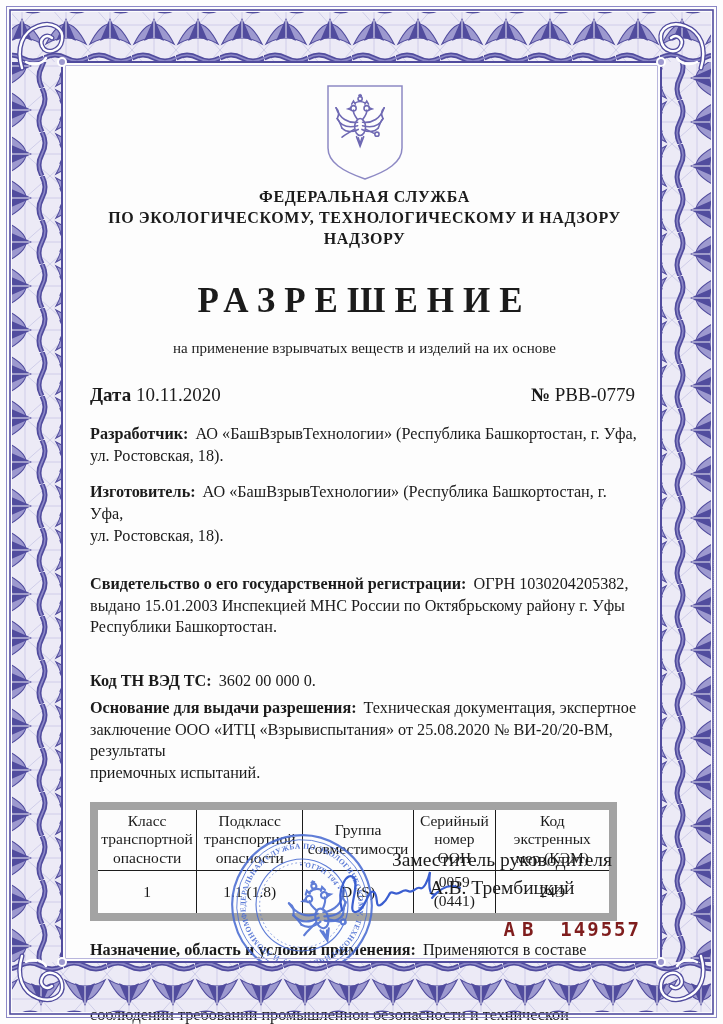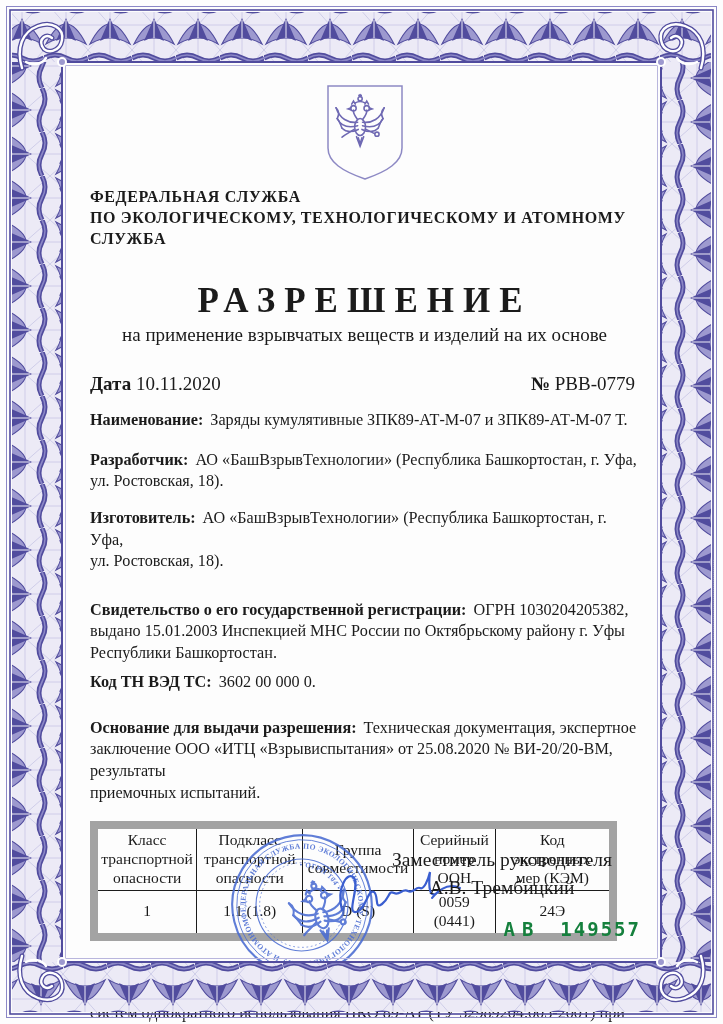--- a/index.html
+++ b/index.html
@@ -7,40 +7,40 @@
     width:723px;height:1024px;position:relative;background:#fdfdfd;
     font-family:"Liberation Serif","DejaVu Serif",serif;color:#1b1b1b;
     overflow:hidden;margin:0 auto;
   }
   .border-svg{position:absolute;left:0;top:0;z-index:3;pointer-events:none;}
   .content{
     position:absolute;left:62px;top:62px;width:600px;height:900px;
     box-sizing:border-box;padding:18px 23px 0 28px;z-index:1;
   }
   .emblem{display:block;margin:2px auto 0 auto;}
-  .agency{font-weight:bold;font-size:16px;letter-spacing:0.6px;line-height:1.3;margin-top:5px;}
+  .agency{text-align:center;font-weight:bold;font-size:16px;letter-spacing:0.6px;line-height:1.3;margin-top:5px;}
   .doc-title{text-align:center;font-size:35px;font-weight:bold;letter-spacing:9px;margin-top:32px;}
-  .doc-subtitle{text-align:center;font-size:19px;margin-top:3px;}
+  .doc-subtitle{text-align:center;font-size:15px;margin-top:19px;}
   .date-row{display:flex;justify-content:space-between;margin-top:27px;font-size:19px;padding-right:4px;}
   .b{font-weight:bold;}
   .field{font-size:16.2px;line-height:1.33;margin:15px 0 0 0;white-space:pre-line;}
   .lbl{font-weight:bold;margin-right:7px;}
   .hazard-table{border-collapse:collapse;margin-top:17px;width:527px;font-size:15.5px;border:8px solid #a3a3a3;}
   .hazard-table th,.hazard-table td{
     border:1px solid #1c1c1c;text-align:center;vertical-align:middle;
     padding:2px 3px;font-weight:normal;white-space:pre-line;line-height:1.22;
   }
   .hazard-table td{height:24px;}
   .application{margin-top:19px;}
   .sign-block{position:absolute;right:76px;top:846px;width:290px;text-align:center;
     font-size:19.5px;line-height:1.45;z-index:2;}
   .stamp{position:absolute;left:227px;top:830px;z-index:2;opacity:0.88;}
   .signature{position:absolute;left:332px;top:858px;z-index:2;}
   .serial{position:absolute;right:82px;top:918px;z-index:2;
-    font-family:"DejaVu Sans Mono",monospace;font-weight:bold;font-size:19px;color:#15803d;}
+    font-family:"DejaVu Sans Mono",monospace;font-weight:bold;font-size:19px;color:#7f1d1d;}
   .serial .series{letter-spacing:7px;}
   .serial .num{margin-left:20px;letter-spacing:2px;}
   .edge-microprint{position:absolute;right:9px;top:560px;height:345px;width:0;
     border-left:1px dotted #8e8bc0;z-index:4;}
 </style>
 </head>
 <body>
 
 <div class="page">
 
@@ -129,53 +129,52 @@
 
     <svg class="emblem" width="86" height="100" viewBox="0 0 86 100">
       <path d="M6 4 H80 V66 C80 80 66 89 43 97 C20 89 6 80 6 66 Z" fill="none" stroke="#8d89c4" stroke-width="1.5"></path>
       <g transform="translate(8,7) scale(0.7)">
         <use href="#eagle" stroke="#6f69b3" stroke-width="2.6"></use>
       </g>
     </svg>
 
     <div class="agency">
       <div>ФЕДЕРАЛЬНАЯ СЛУЖБА</div>
-      <div>ПО ЭКОЛОГИЧЕСКОМУ, ТЕХНОЛОГИЧЕСКОМУ И АТОМНОМУ СЛУЖБА</div>
+      <div>ПО ЭКОЛОГИЧЕСКОМУ, ТЕХНОЛОГИЧЕСКОМУ И НАДЗОРУ НАДЗОРУ</div>
     </div>
 
     <div class="doc-title">РАЗРЕШЕНИЕ</div>
     <div class="doc-subtitle">на применение взрывчатых веществ и изделий на их основе</div>
 
     <div class="date-row">
       <span>
         <span class="b">Дата</span>
         <span>10.11.2020</span>
       </span>
       <span>
         <span class="b">№</span>
         <span>РВВ-0779</span>
       </span>
     </div>
 
-    <p class="field"><span class="lbl">Наименование:</span><span>Заряды кумулятивные ЗПК89-АТ-М-07 и ЗПК89-АТ-М-07 Т.</span></p>
 
 
     <p class="field" style="margin-top:18px"><span class="lbl">Разработчик:</span><span>АО «БашВзрывТехнологии» (Республика Башкортостан, г. Уфа,
 ул. Ростовская, 18).</span></p>
 
     <p class="field" style=""><span class="lbl">Изготовитель:</span><span>АО «БашВзрывТехнологии» (Республика Башкортостан, г. Уфа,
 ул. Ростовская, 18).</span></p>
 
     <p class="field" style="margin-top:27px"><span class="lbl">Свидетельство о его государственной регистрации:</span><span>ОГРН 1030204205382,
 выдано 15.01.2003 Инспекцией МНС России по Октябрьскому району г. Уфы
 Республики Башкортостан.</span></p>
 
-    <p class="field" style="margin-top:8px"><span class="lbl">Код ТН ВЭД ТС:</span><span>3602 00 000 0.</span></p>
-
-    <p class="field" style="margin-top:24px"><span class="lbl">Основание для выдачи разрешения:</span><span>Техническая документация, экспертное
+    <p class="field" style="margin-top:32px"><span class="lbl">Код ТН ВЭД ТС:</span><span>3602 00 000 0.</span></p>
+
+    <p class="field" style="margin-top:6px"><span class="lbl">Основание для выдачи разрешения:</span><span>Техническая документация, экспертное
 заключение ООО «ИТЦ «Взрывиспытания» от 25.08.2020 № ВИ-20/20-ВМ, результаты
 приемочных испытаний.</span></p>
 
     <table class="hazard-table">
       <tbody>
           <tr>
         <th style="width:93px">Класс
 транспортной
 опасности</th>
         <th style="width:107px">Подкласс

